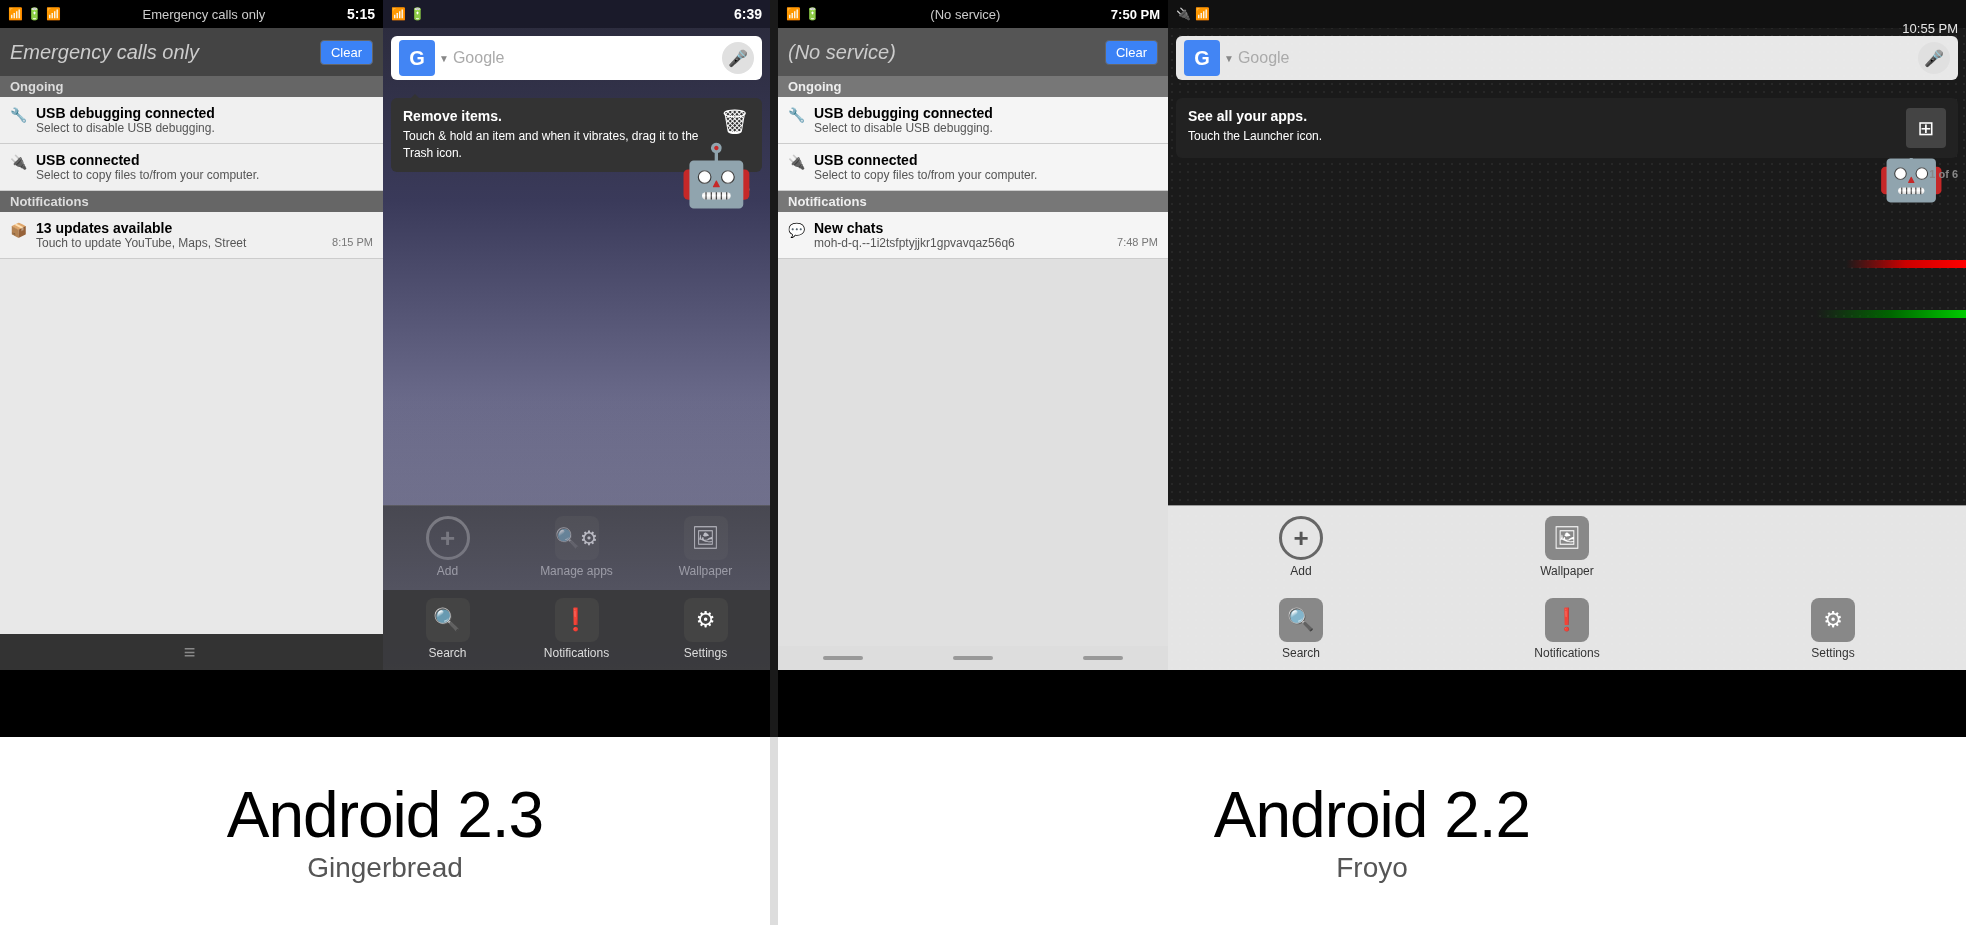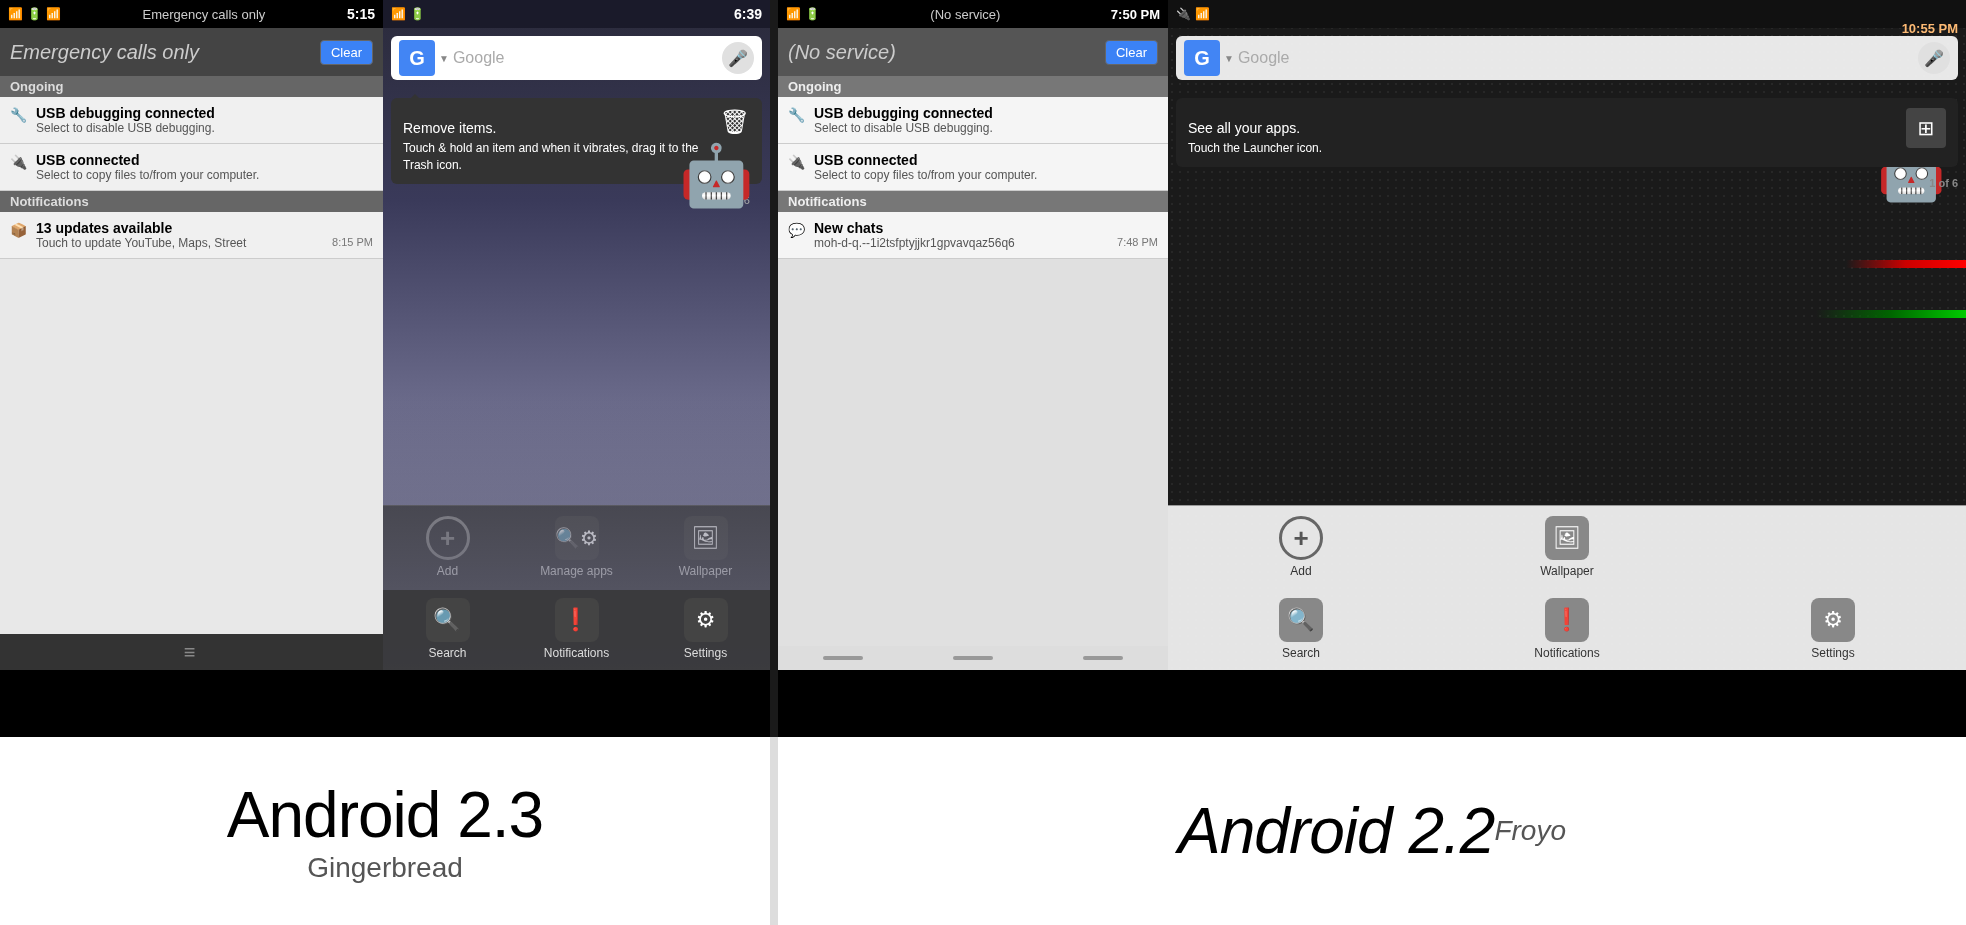--- a/index.html
+++ b/index.html
@@ -210,24 +210,23 @@
     .tooltip-bubble::after {
       content: '';
       position: absolute;
       top: -8px;
       left: 20px;
       border: 4px solid transparent;
       border-bottom-color: #333;
     }
 
     .tooltip-title {
-      font-weight: normal;
+      font-weight: bold;
       font-size: 14px;
       margin-bottom: 4px;
-      margin-top: 12px;
     }
 
     .tooltip-text { font-size: 12px; line-height: 1.4; }
 
     .trash-icon {
       font-size: 24px;
       flex-shrink: 0;
       margin-left: auto;
     }
 
@@ -490,25 +489,24 @@
       display: flex;
       flex-direction: column;
       align-items: center;
       justify-content: center;
       background: #fff;
     }
 
     .android22-label {
       flex: 1;
       display: flex;
-      flex-direction: row;
+      flex-direction: column;
       align-items: center;
       justify-content: center;
       background: #fff;
-      font-style: italic;
     }
 
     .version-title {
       font-size: 64px;
       font-weight: 200;
       color: #000;
       font-family: 'Arial', sans-serif;
       letter-spacing: -1px;
     }
 
@@ -706,21 +704,21 @@
     </div>
 
     <div class="home-screen-22">
       <div class="dark-texture"></div>
 
       <div class="status-bar-home-22">
         <div class="status-bar-left">
           <span>🔌</span>
           <span>📶</span>
         </div>
-        <span style="font-size:13px;font-weight:bold;color:#fdba74;margin-top:29px;">10:55 PM</span>
+        <span style="font-size:13px;font-weight:normal;color:#e5e5e5;margin-top:29px;">10:55 PM</span>
       </div>
 
       <div class="google-search-bar-22">
         <div class="google-g" style="background:#4285f4;">
           <span>G</span>
         </div>
         <span class="search-dropdown">▼</span>
         <span class="search-input-area">Google</span>
         <div class="mic-btn">🎤</div>
       </div>

